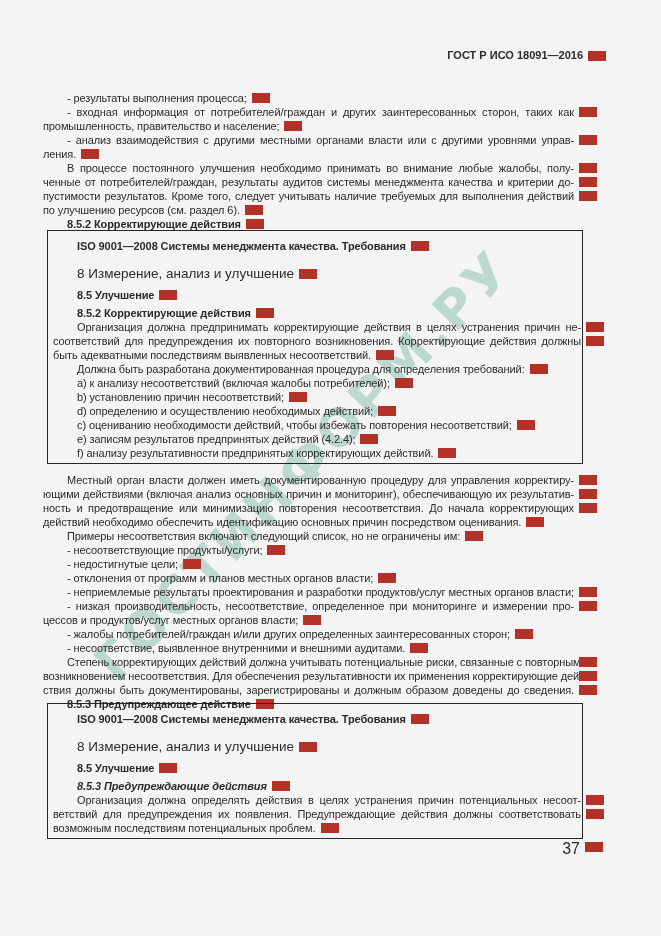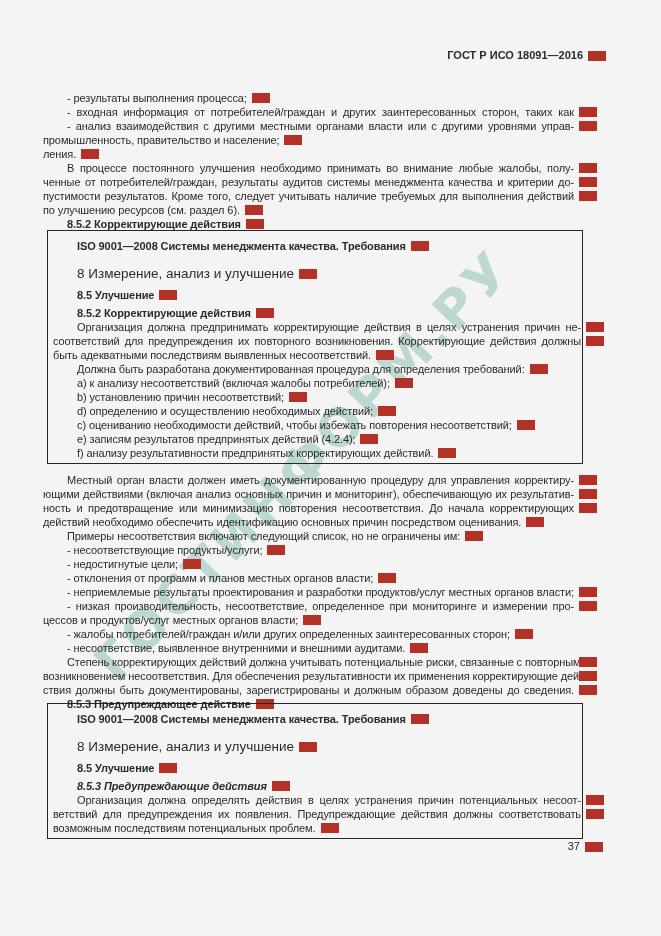--- a/index.html
+++ b/index.html
@@ -38,44 +38,44 @@
     background:#b43128; margin-left:5px; vertical-align:-1px;
   }
   .line.full .eol { position:absolute; right:-23px; top:2px; margin-left:0; }
   #hdr {
     position:absolute; top:49px; right:78px; z-index:1;
     font-size:11px; font-weight:bold; white-space:nowrap;
   }
   #hdr .eol, #pagenum .eol { position:absolute; left:100%; margin-left:5px; top:2px; }
   #pagenum {
     position:absolute; top:840px; right:81px; z-index:1;
-    font-size:11px; white-space:nowrap;
+    font-size:16px; white-space:nowrap;
   }
 </style>
 </head>
 <body>
 
 <div id="sheet">
   <div id="wm">ГОСТИНФОРМ.РУ</div>
 
   <div id="hdr">
     <span>ГОСТ Р ИСО 18091—2016</span><span class="eol"></span>
   </div>
 
   <div id="intro" class="col">
       <div class="line ind"><span class="t">- результаты выполнения процесса;</span><span class="eol"></span></div>
       <div class="line full ind">
         <span class="t">- входная информация от потребителей/граждан и других заинтересованных сторон, таких как</span>
         <span class="eol"></span>
       </div>
+      <div class="line"><span class="t">промышленность, правительство и население;</span><span class="eol"></span></div>
       <div class="line full ind">
         <span class="t">- анализ взаимодействия с другими местными органами власти или с другими уровнями управ-</span>
         <span class="eol"></span>
       </div>
-      <div class="line"><span class="t">промышленность, правительство и население;</span><span class="eol"></span></div>
       <div class="line"><span class="t">ления.</span><span class="eol"></span></div>
       <div class="line full ind">
         <span class="t">В процессе постоянного улучшения необходимо принимать во внимание любые жалобы, полу-</span>
         <span class="eol"></span>
       </div>
       <div class="line full">
         <span class="t">ченные от потребителей/граждан, результаты аудитов системы менеджмента качества и критерии до-</span>
         <span class="eol"></span>
       </div>
       <div class="line full">

